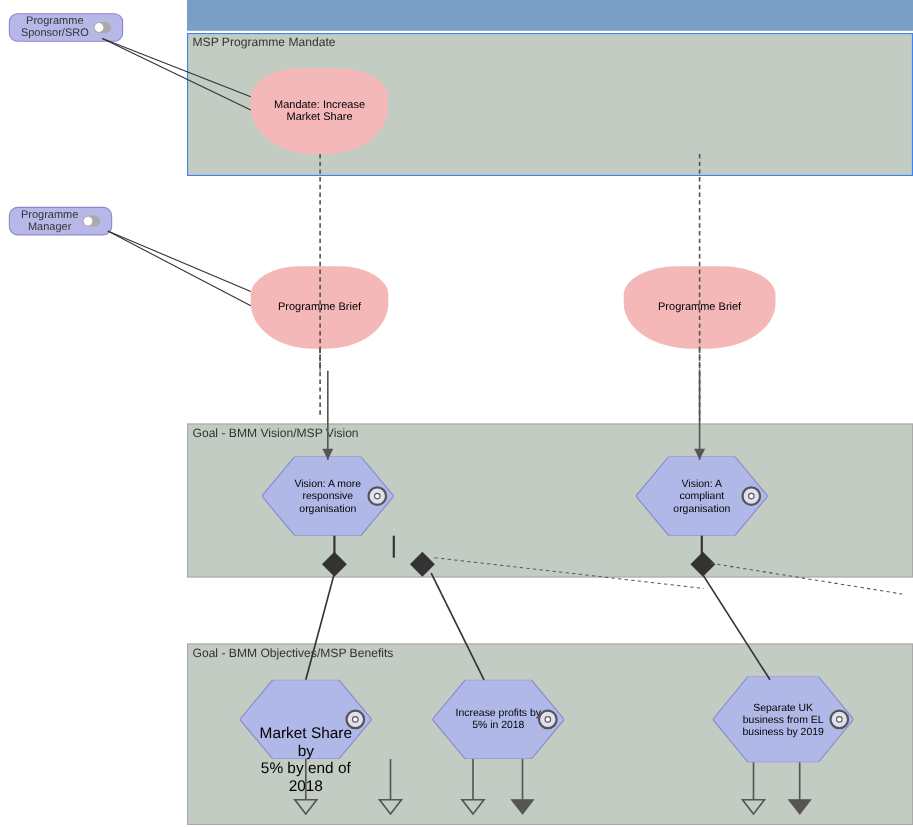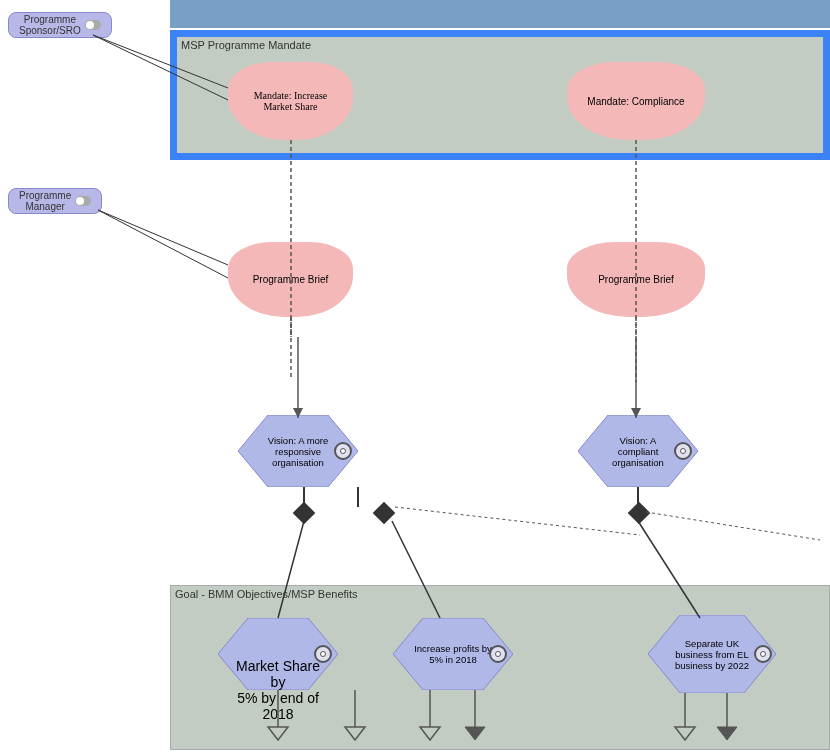--- a/index.html
+++ b/index.html
@@ -96,50 +96,50 @@
     }
 
   </style>
 </head>
 <body>
 
 <div class="diagram-container">
 
   <div class="top-bar"></div>
 
-  <div style="position:absolute; top:30px; left:170px; right:0; height:130px; background:#c2ccc2; border:7px solid #3b82f6;padding-left:20px;">
+  <div style="position:absolute; top:30px; left:170px; right:0; height:130px; background:#c2ccc2; border:1px solid #3b82f6;padding-left:20px;">
     <span class="lane-label-text" style="top:2px; left:4px;">MSP Programme Mandate</span>
   </div>
 
 
+  <div style="position:absolute; top:385px; left:170px; right:0; height:140px; background:#c2ccc2; border:1px solid #aaa;">
+    <span class="lane-label-text" style="top:2px; left:4px;">Goal - BMM Vision/MSP Vision</span>
+  </div>
 
   <div style="position:absolute; top:585px; left:170px; right:0; height:165px; background:#c2ccc2; border:1px solid #aaa;">
     <span class="lane-label-text" style="top:2px; left:4px;">Goal - BMM Objectives/MSP Benefits</span>
   </div>
 
   <div class="role-box" style="top:12px; left:8px;">
     <span style="white-space:pre-line;">Programme
 Sponsor/SRO</span>
     <span class="toggle-icon"></span>
   </div>
 
   <div class="role-box" style="top:188px; left:8px;">
     <span style="white-space:pre-line;">Programme
 Manager</span>
     <span class="toggle-icon"></span>
   </div>
 
   <div style="position:absolute; top:62px; left:228px; width:125px; height:78px; background:#f4b8b8; border-radius:35% 35% 45% 45% / 35% 35% 55% 55%; display:flex; align-items:center; justify-content:center; text-align:center; padding:6px; font-size:10px;">
-    <span style="white-space:pre-line;font-family:Liberation Serif, serif;">Mandate: Increase
+    <span style="white-space:pre-line;">Mandate: Increase
 Market Share</span>
   </div>
 
-  <div style="position:absolute; top:62px; left:567px; width:138px; height:78px; background:#f4b8b8; border-radius:35% 35% 45% 45% / 35% 35% 55% 55%; display:flex; align-items:center; justify-content:center; text-align:center; padding:6px; font-size:10px;">
-    <span style="white-space:pre-line;">Mandate: Compliance</span>
-  </div>
 
   <div style="position:absolute; top:242px; left:228px; width:125px; height:75px; background:#f4b8b8; border-radius:35% 35% 45% 45% / 35% 35% 55% 55%; display:flex; align-items:center; justify-content:center; text-align:center; padding:6px; font-size:10px;">
     <span style="white-space:pre-line;">Programme Brief</span>
   </div>
 
   <div style="position:absolute; top:242px; left:567px; width:138px; height:75px; background:#f4b8b8; border-radius:35% 35% 45% 45% / 35% 35% 55% 55%; display:flex; align-items:center; justify-content:center; text-align:center; padding:6px; font-size:10px;">
     <span style="white-space:pre-line;">Programme Brief</span>
   </div>
 
   <div style="position:absolute; top:415px; left:238px; width:120px; height:80px;">
@@ -188,21 +188,21 @@
       <div style="width:6px; height:6px; border-radius:50%; border:1px solid #555; background:#fff;"></div>
     </div>
   </div>
 
   <div style="position:absolute; top:615px; left:648px; width:128px; height:78px;">
     <svg width="128" height="78" viewBox="0 0 128 78">
       <polygon points="32,0 96,0 128,39 96,78 32,78 0,39" fill="#b0b8e8" stroke="#8888cc" stroke-width="1"></polygon>
     </svg>
     <div style="position:absolute; top:0; left:0; width:128px; height:78px; display:flex; align-items:center; justify-content:center; text-align:center; font-size:9.5px; padding:8px 20px; white-space:pre-line;">Separate UK
 business from EL
-business by 2022</div>
+business by 2019</div>
     <div style="position:absolute; top:30px; right:4px; width:18px; height:18px; border-radius:50%; border:2px solid #555; background:#e0e0f0; display:flex; align-items:center; justify-content:center;">
       <div style="width:6px; height:6px; border-radius:50%; border:1px solid #555; background:#fff;"></div>
     </div>
   </div>
 
   <div class="diamond" style="top:505px; left:296px;"></div>
   <div class="diamond" style="top:505px; left:376px;"></div>
   <div class="diamond" style="top:505px; left:631px;"></div>
 
   <svg class="connectors-svg">

